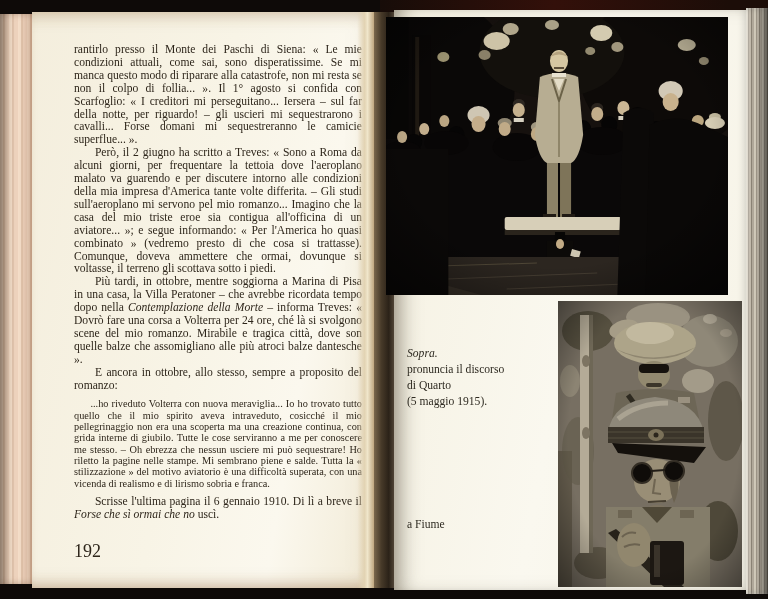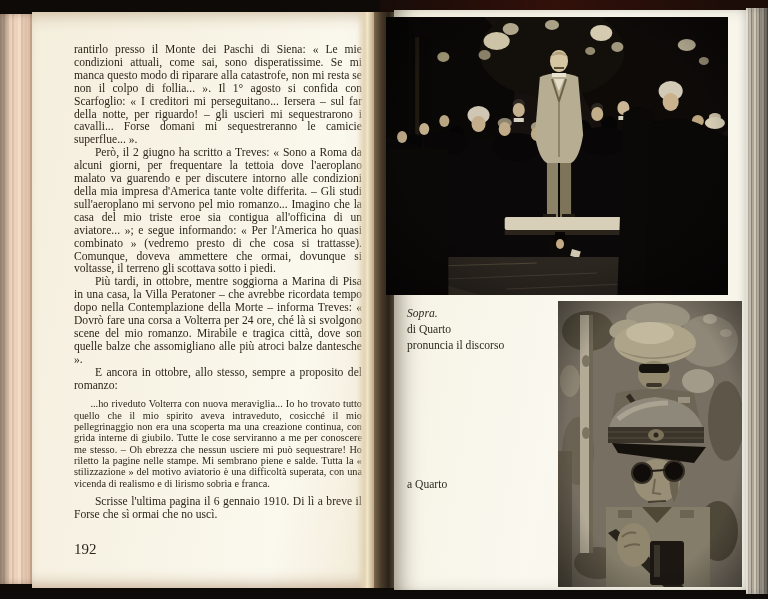--- a/index.html
+++ b/index.html
@@ -22,39 +22,39 @@
     background:linear-gradient(100deg,#f4eedd 0%,#f8f4e6 45%,#fbf8ee 72%,#f0e8d2 100%);
     box-shadow: inset -28px 0 32px -18px rgba(120,90,50,.5),
                 inset 0 14px 14px -10px rgba(150,110,60,.28),
                 inset 0 -12px 14px -9px rgba(150,100,60,.38);
   }
   .text-col { position:absolute; left:42px; top:32px; width:288px;
     color:#2e261b; font-size:11.6px; line-height:12.9px; text-align:justify; }
   .para { margin:0; text-indent:1.8em; }
   .para.noindent { text-indent:0; }
   .quote { margin:6px 0 7px 0; font-size:10.3px; line-height:11.3px; text-indent:1.6em; }
-  .it { }
-  .pagenum { position:absolute; left:42px; top:529px; font-size:15px; color:#2e261b; }
+  .it { font-style:italic; }
+  .pagenum { position:absolute; left:42px; top:529px; font-size:18px; color:#2e261b; }
 
   
   .gutter-ridge { position:absolute; left:357px; top:12px; width:17px; height:576px; z-index:3;
     background:linear-gradient(90deg, rgba(150,120,80,0) 0%, #e2d3b3 45%, #f0e6cb 62%, #bfa67f 100%); }
   .gutter-dark { position:absolute; left:374px; top:12px; width:21px; height:576px; z-index:3;
     background:linear-gradient(90deg,#7a674c 0%, #473a29 35%, #2b2218 70%, #564a3b 100%); }
 
   
   .page-right { position:absolute; left:394px; top:10px; width:352px; height:580px; z-index:4;
     background:linear-gradient(100deg,#f5f1e2 0%,#faf8ef 50%,#f6f3e7 100%);
     box-shadow: inset 16px 0 22px -12px rgba(70,60,42,.6), inset -5px 0 8px -4px rgba(0,0,0,.18);
   }
   .photo-top { position:absolute; left:-8px; top:7px; width:342px; height:278px; }
   .photo-bottom { position:absolute; left:164px; top:291px; width:184px; height:286px; }
   .photo-top svg, .photo-bottom svg { display:block; width:100%; height:100%; }
 
-  .caption { position:absolute; width:162px; font-size:11.6px; line-height:16px; color:#2e2a21; }
+  .caption { position:absolute; width:162px; font-size:11.6px; line-height:16px; color:#2e2a21;margin-top:40px; }
   .cap-label { font-style:italic; }
   .caption-top { left:13px; top:296px; }
   .caption-bottom { left:13px; top:467px; }
 
   
   .right-stack { position:absolute; left:746px; top:8px; width:22px; height:586px; z-index:5;
     background:repeating-linear-gradient(90deg,#d3ccbc 0 2px,#a29a8c 2px 3px,#c0b8aa 3px 5px,#8a8275 5px 6px,#b1a99b 6px 8px);
     box-shadow: inset -9px 0 10px -4px rgba(0,0,0,.6), inset 2px 0 3px rgba(255,255,255,.45);
   }
 </style>
@@ -178,22 +178,23 @@
 
         <rect x="0" y="132" width="62" height="146" fill="#0b0908"></rect>
         <path d="M236,96 Q252,86 266,96 L272,278 L230,278 Z" fill="#0b0908"></path>
         <path d="M262,108 Q290,94 318,110 L340,120 L340,278 L258,278 Z" fill="#0a0807"></path>
         <rect width="340" height="278" fill="url(#vg1)"></rect>
       </svg>
     </div>
 
     <div class="caption caption-top">
       <div class="cap-label">Sopra.</div>
+      <div>pronuncia il discorso</div>
       <div>di Quarto</div>
-      <div>pronuncia il discorso</div>
+      <div>(5 maggio 1915).</div>
     </div>
 
     <div class="photo-bottom">
       <svg viewBox="0 0 184 286" preserveAspectRatio="none">
         <defs>
           <radialGradient id="vg2" cx="52%" cy="48%" r="75%">
             <stop offset="62%" stop-color="#000" stop-opacity="0"></stop>
             <stop offset="100%" stop-color="#000" stop-opacity=".5"></stop>
           </radialGradient>
         </defs>
@@ -253,18 +254,18 @@
         <ellipse cx="76" cy="244" rx="17" ry="22" fill="#91876e"></ellipse>
         <path d="M64,236 Q70,230 78,232 M66,246 Q74,242 82,244" stroke="#6b6250" stroke-width="2" fill="none"></path>
         <rect x="92" y="240" width="34" height="44" rx="3" fill="#1c1712"></rect>
         <rect x="96" y="244" width="6" height="32" fill="#3a332a"></rect>
         <rect x="0" y="150" width="14" height="136" fill="#5d5647" opacity=".85"></rect>
         <rect width="184" height="286" fill="url(#vg2)"></rect>
       </svg>
     </div>
 
     <div class="caption caption-bottom">
-      <div>a Quarto</div>
+      <div>a Fiume</div>
     </div>
   </div>
 
   <div class="right-stack"></div>
 </div>
 
 </body></html>

